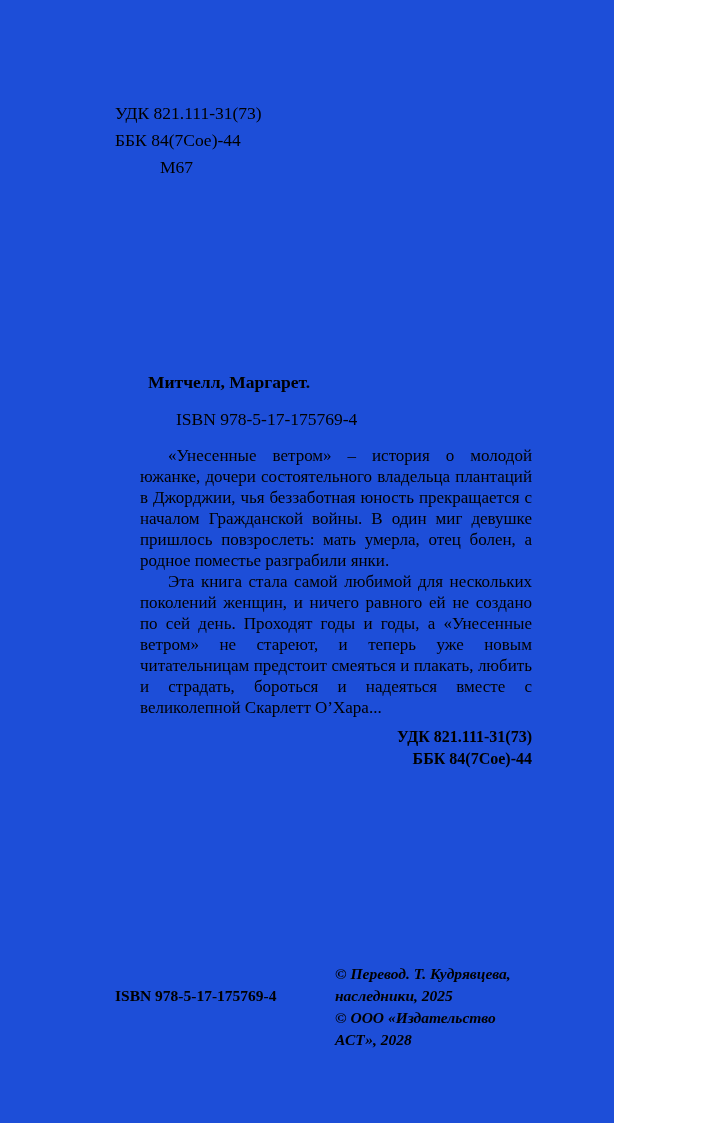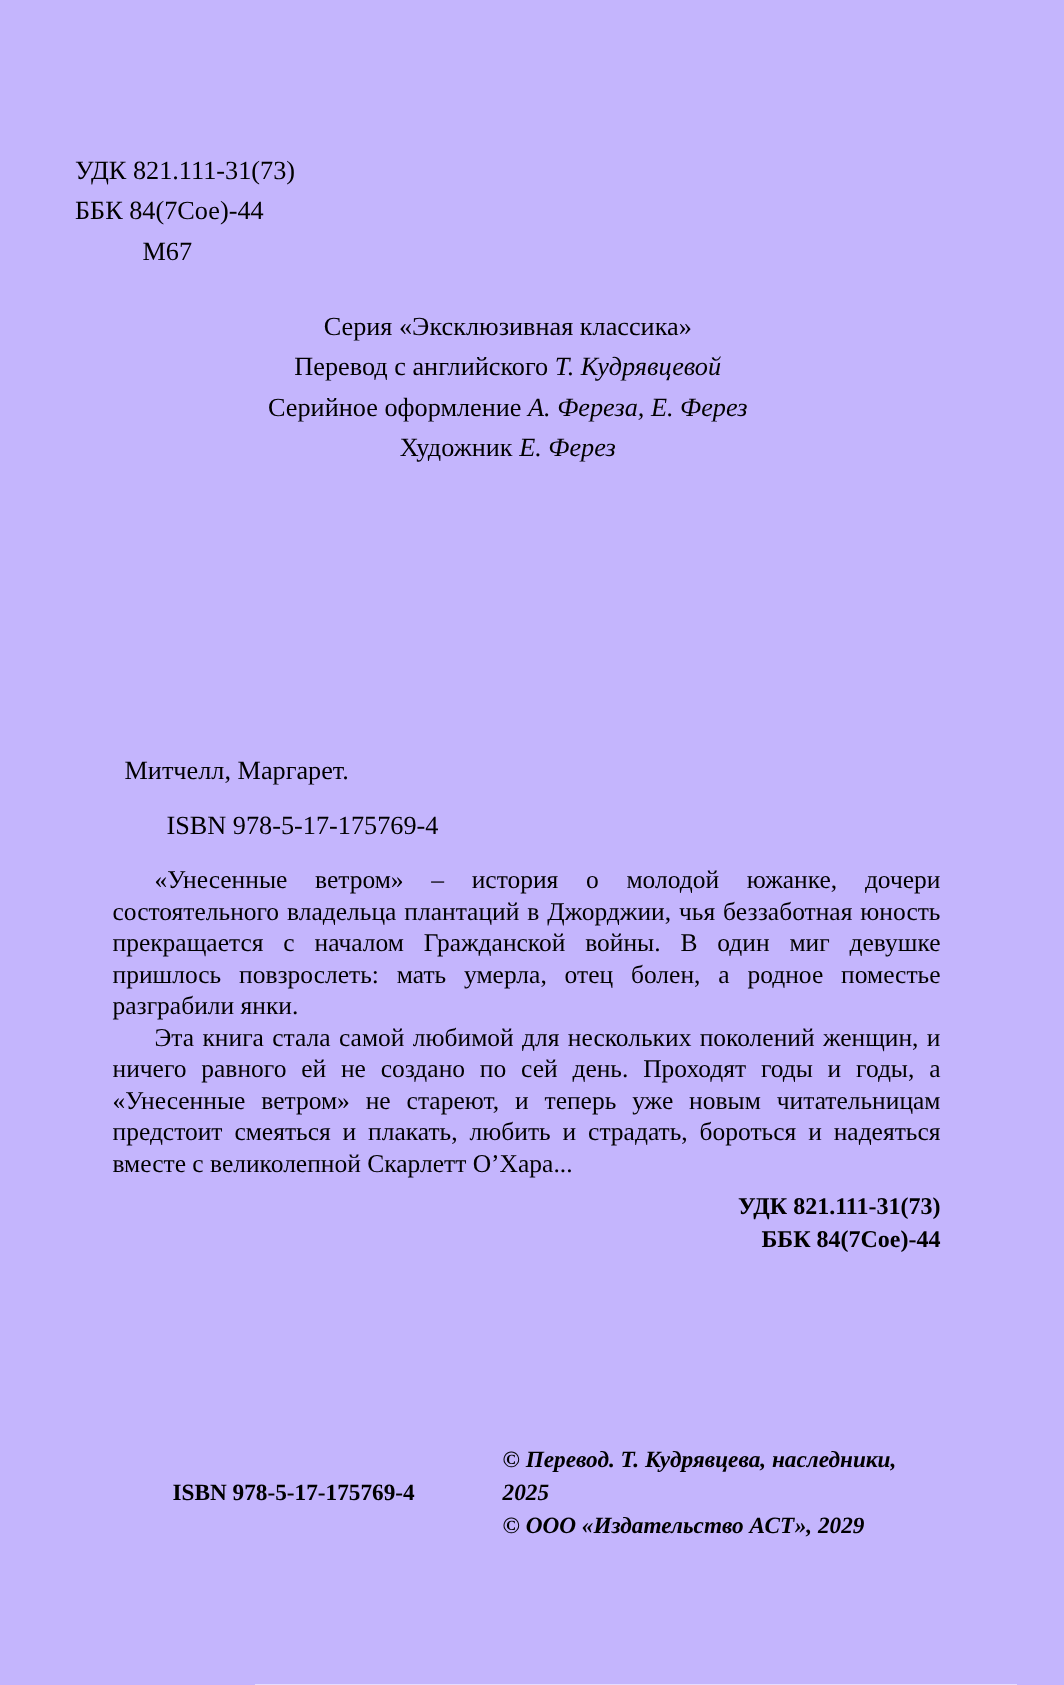--- a/index.html
+++ b/index.html
@@ -2,44 +2,44 @@
 <html><head>
 <meta charset="utf-8">
 <style>
   html, body {
     margin: 0;
     padding: 0;
     background: #ffffff;
   }
   .page {
     position: relative;
-    width: 709px;
+    width: 614px;
     height: 1123px;
     box-sizing: border-box;
-    padding: 100px 82px 0 50px;
-    background: #c4b5fd;
+    padding: 100px 82px 0 115px;
+    background: #1d4ed8;
     color: #000000;
     font-family: "Liberation Serif", "DejaVu Serif", serif;
     font-size: 17.5px;
     line-height: 27px;
   }
   .top-codes div { white-space: nowrap; }
   .m-code { margin-left: 45px; }
 
   .series-block {
     margin-top: 23px;
     text-align: center;
   }
   .series-block .line { white-space: nowrap; }
   .italic { font-style: italic; }
 
   .bib-author {
     margin-top: 188px;
     margin-left: 33px;
-    font-weight: normal;
+    font-weight: bold;
   }
   .bib-entry {
     margin: 0 0 0 33px;
     text-indent: -33px;
     text-align: justify;
   }
   .bib-code {
     display: inline-block;
     width: 61px;
     text-indent: 0;
@@ -93,43 +93,37 @@
 <body>
 
 <div class="page">
 
   <div class="top-codes">
     <div>УДК 821.111-31(73)</div>
     <div>ББК 84(7Сое)-44</div>
     <div class="m-code">М67</div>
   </div>
 
-  <div class="series-block">
-    <div class="line">Серия «Эксклюзивная классика»</div>
-    <div class="line"><span>Перевод с английского </span><span class="italic">Т. Кудрявцевой</span></div>
-    <div class="line"><span>Серийное оформление </span><span class="italic">А. Фереза, Е. Ферез</span></div>
-    <div class="line"><span>Художник </span><span class="italic">Е. Ферез</span></div>
-  </div>
 
   <div class="bib-author">Митчелл, Маргарет.</div>
 
 
   <div class="bib-isbn">ISBN 978-5-17-175769-4</div>
 
   <div class="annotation">
     <p>«Унесенные ветром» – история о молодой южанке, дочери состоятельного владельца плантаций в Джорджии, чья беззаботная юность прекращается с началом Гражданской войны. В один миг девушке пришлось повзрослеть: мать умерла, отец болен, а родное поместье разграбили янки.</p>
     <p>Эта книга стала самой любимой для нескольких поколений женщин, и ничего равного ей не создано по сей день. Проходят годы и годы, а «Унесенные ветром» не стареют, и теперь уже новым читательницам предстоит смеяться и плакать, любить и страдать, бороться и надеяться вместе с великолепной Скарлетт О’Хара...</p>
   </div>
 
   <div class="codes-right">
     <div>УДК 821.111-31(73)</div>
     <div>ББК 84(7Сое)-44</div>
   </div>
 
   <div class="footer">
     <div class="footer-isbn">ISBN 978-5-17-175769-4</div>
     <div class="footer-copy">
       <div>© Перевод. Т. Кудрявцева, наследники, 2025</div>
-      <div>© ООО «Издательство АСТ», 2029</div>
+      <div>© ООО «Издательство АСТ», 2028</div>
     </div>
   </div>
 
 </div>
 
 </body></html>

